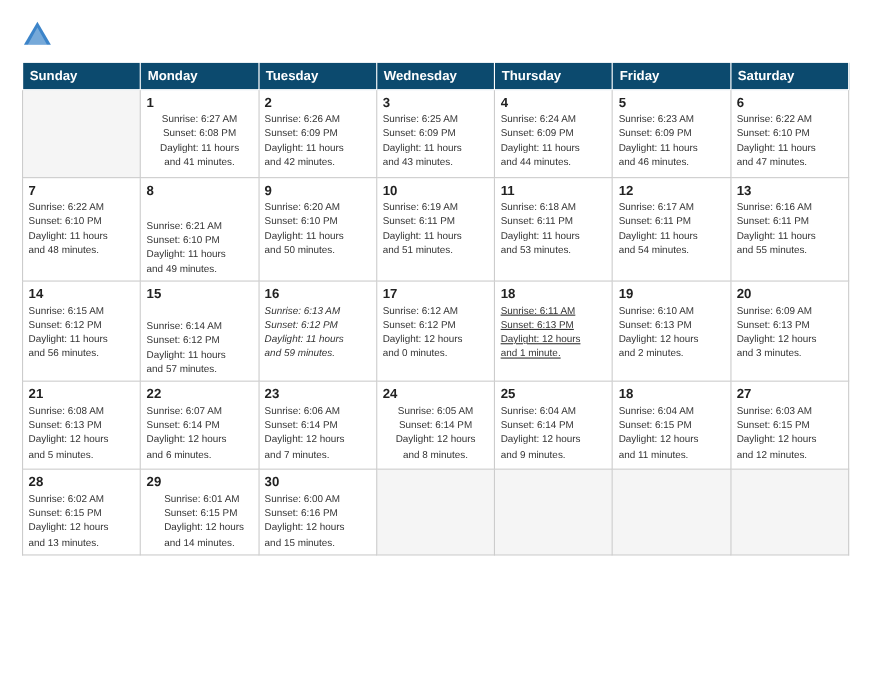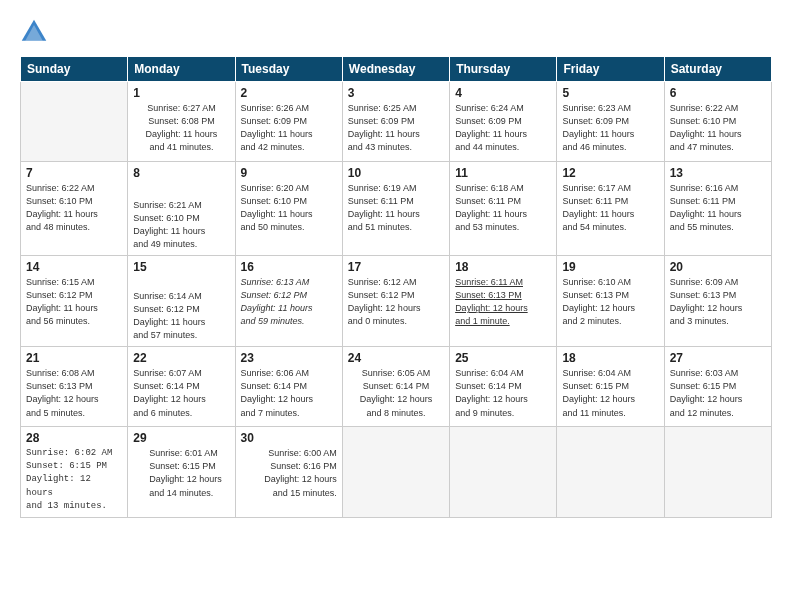--- a/index.html
+++ b/index.html
@@ -323,35 +323,35 @@
             <span class="day-num">27</span>
             <div class="cell-info" style="white-space: pre-line;">Sunrise: 6:03 AM
 Sunset: 6:15 PM
 Daylight: 12 hours
 and 12 minutes.</div>
           </td>
         </tr>
         <tr class="last-row">
           <td>
             <span class="day-num">28</span>
-            <div class="cell-info" style="white-space: pre-line; font-family: Liberation Mono, monospace;">Sunrise: 6:02 AM
+            <div class="cell-info" style="white-space: pre-line;">Sunrise: 6:02 AM
 Sunset: 6:15 PM
 Daylight: 12 hours
 and 13 minutes.</div>
           </td>
           <td>
             <span class="day-num">29</span>
             <div class="cell-info" style="white-space: pre-line; margin-left: 16px;">Sunrise: 6:01 AM
 Sunset: 6:15 PM
 Daylight: 12 hours
 and 14 minutes.</div>
           </td>
           <td>
             <span class="day-num">30</span>
-            <div class="cell-info" style="white-space: pre-line; text-align: right;">Sunrise: 6:00 AM
+            <div class="cell-info" style="white-space: pre-line;">Sunrise: 6:00 AM
 Sunset: 6:16 PM
 Daylight: 12 hours
 and 15 minutes.</div>
           </td>
           <td class="empty"></td>
           <td class="empty"></td>
           <td class="empty"></td>
           <td class="empty"></td>
         </tr>
       </tbody>

